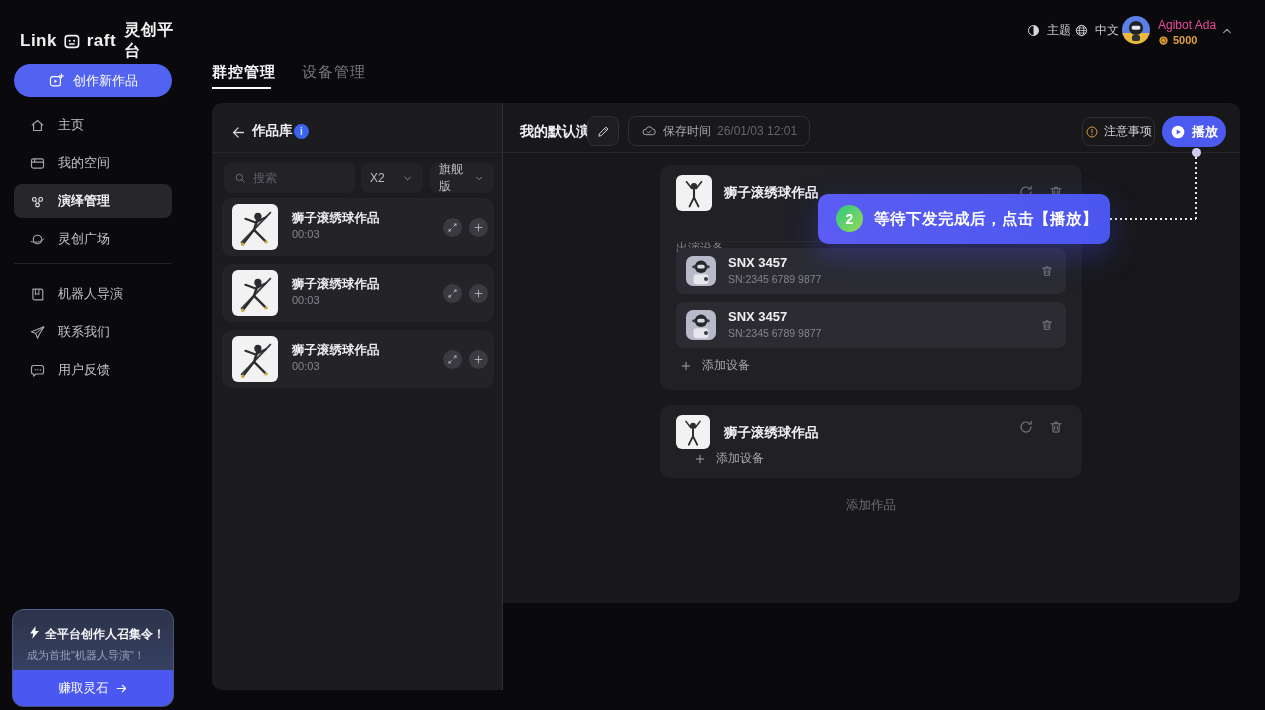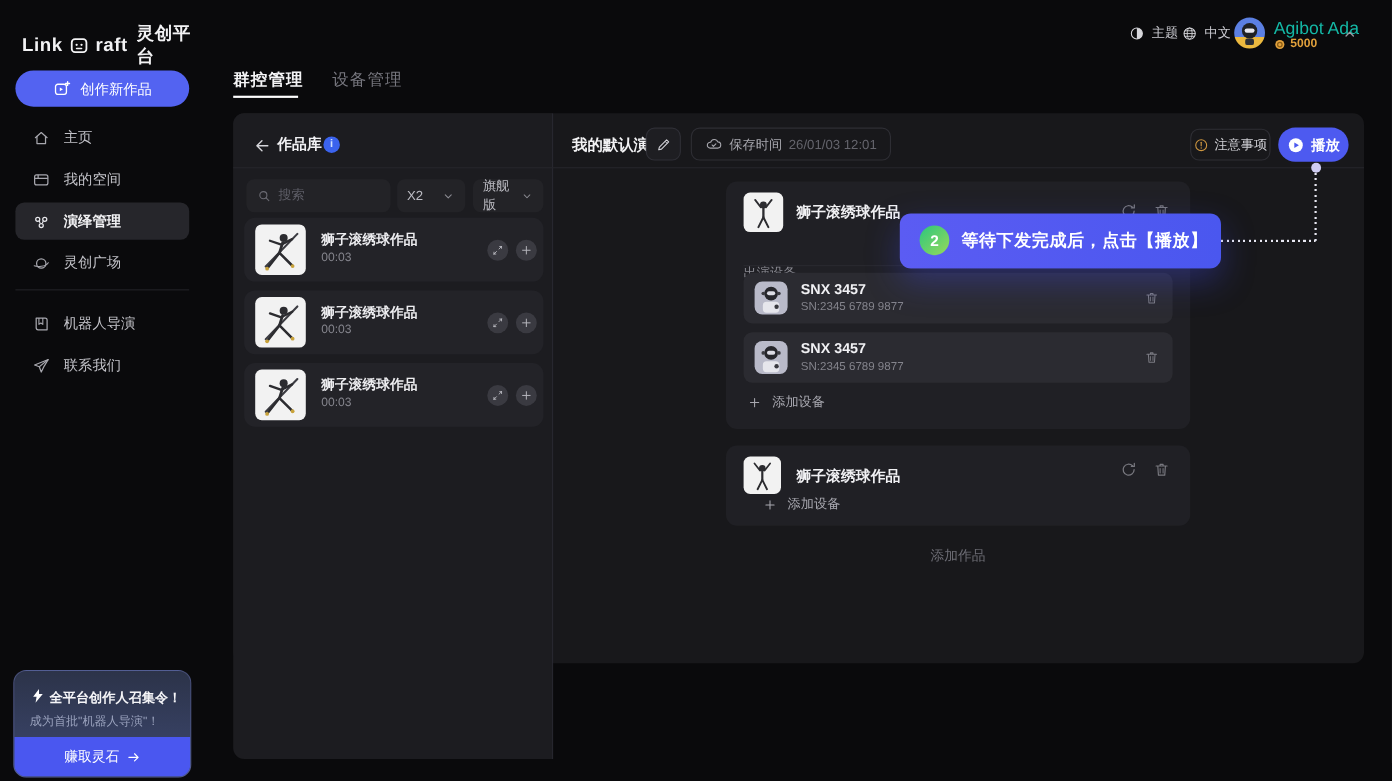--- a/index.html
+++ b/index.html
@@ -19,40 +19,40 @@
   .promo { position:absolute; left:12px; top:592px; width:162px; height:98px; border-radius:12px; overflow:hidden; background:linear-gradient(180deg,#2c3349 0%,#3d4870 100%); border:1px solid rgba(150,160,255,.25);margin-top:17px; }
   .promo-title { position:absolute; left:32px; top:16px; font-size:12px; font-weight:bold; color:#f5f5f8; }
   .promo-bolt { position:absolute; left:14px; top:15px; color:#fff; }
   .promo-sub { position:absolute; left:14px; top:38px; font-size:11px; color:#9aa2bd; }
   .promo-cta { position:absolute; left:0; bottom:0; width:100%; height:36px; background:#4a57f0; display:flex; align-items:center; justify-content:center; gap:6px; font-size:12.5px; color:#fff; cursor:pointer; }
 
   
   .tb-group { position:absolute; top:22px; display:flex; align-items:center; gap:6px; font-size:12px; color:#cbcbd1; cursor:pointer; }
   .avatar { position:absolute; left:1122px; top:16px; width:28px; height:28px; border-radius:50%; overflow:hidden; background:linear-gradient(180deg,#5b7fe2 0 62%,#ecb93f 62%); cursor:pointer; }
   .avatar svg { position:absolute; left:0; top:0; }
-  .user-name { position:absolute; left:1158px; top:18px; font-size:16px; color:#14b8a6; }
+  .user-name { position:absolute; left:1158px; top:18px; font-size:12px; color:#ec4899; }
   .coin-row { position:absolute; left:1158px; top:34px; display:flex; align-items:center; gap:4px; font-size:11px; font-weight:bold; color:#e2a13c; }
   .tb-chevron { position:absolute; left:1219px; top:23px; color:#9a9aa1; cursor:pointer; }
 
   
   .tab { position:absolute; top:63px; font-size:15px; letter-spacing:1px; cursor:pointer; }
   .tab.active { color:#f4f4f6; font-weight:bold; }
   .tab.inactive { color:#77777f; }
   .tab-underline { position:absolute; left:212px; top:87px; width:59px; height:2px; background:#fff; }
 
   
   .container { position:absolute; left:212px; top:103px; width:1028px; height:500px; background:#18181b; border-radius:10px; }
   .ct-divider { position:absolute; left:0; top:49px; width:100%; height:1px; background:#26262b; }
 
   
   .library { position:absolute; left:0; top:0; width:291px; height:587px; background:#1c1c20; border-right:1px solid #30303a; border-radius:10px 0 0 10px; }
   .lib-title { position:absolute; left:40px; top:19px; font-size:13.5px; font-weight:bold; color:#f0f0f3; }
   .lib-back { position:absolute; left:18px; top:21px; color:#d5d5da; cursor:pointer; }
   .lib-info { position:absolute; left:82px; top:21px; width:15px; height:15px; border-radius:50%; background:#3b63ee; color:#cfe0ff; font-size:10px; font-weight:bold; display:flex; align-items:center; justify-content:center; cursor:pointer; }
-  .search-box { position:absolute; left:12px; top:60px; width:131px; height:30px; background:#232327; border-radius:7px; display:flex; align-items:center; gap:6px; padding:0 9px;font-family:Liberation Mono, monospace; }
+  .search-box { position:absolute; left:12px; top:60px; width:131px; height:30px; background:#232327; border-radius:7px; display:flex; align-items:center; gap:6px; padding:0 9px; }
   .search-box input { background:transparent; border:none; outline:none; color:#cfcfd5; font-size:12px; width:90px; font-family:inherit; }
   .search-box input::placeholder { color:#5d5d66; }
   .dd { position:absolute; top:60px; height:30px; background:#232327; border-radius:7px; display:flex; align-items:center; justify-content:space-between; padding:0 9px; font-size:12px; color:#bcbcc3; cursor:pointer; }
   .lib-item { position:absolute; left:10px; width:272px; height:58px; background:#232328; border-radius:10px; cursor:pointer; }
   .thumb { background:#f2f2f2; border-radius:6px; overflow:hidden; position:absolute; }
   .li-title { position:absolute; left:70px; top:12px; font-size:12.5px; font-weight:bold; color:#ededf0; }
   .li-dur { position:absolute; left:70px; top:30px; font-size:11px; color:#85858d; }
   .round-btn { position:absolute; top:20px; width:19px; height:19px; border-radius:50%; background:#3a3a41; color:#b9b9c0; display:flex; align-items:center; justify-content:center; cursor:pointer; }
 
   
@@ -273,20 +273,26 @@
     <svg width="17" height="17" viewBox="0 0 24 24">
         <use href="#ic-book"></use>
       </svg>
     <span>机器人导演</span>
   </div>
   <div class="nav-item" style="top:315px">
     <svg width="17" height="17" viewBox="0 0 24 24">
         <use href="#ic-send"></use>
       </svg>
     <span>联系我们</span>
+  </div>
+  <div class="nav-item" style="top:353px">
+    <svg width="17" height="17" viewBox="0 0 24 24">
+        <use href="#ic-feedback"></use>
+      </svg>
+    <span>用户反馈</span>
   </div>
 
   <div class="promo">
     <svg class="promo-bolt" width="15" height="15" viewBox="0 0 24 24">
         <use href="#ic-bolt"></use>
       </svg>
     <div class="promo-title">全平台创作人召集令！</div>
     <div class="promo-sub">成为首批"机器人导演"！</div>
     <div class="promo-cta">
       <span>赚取灵石</span>

